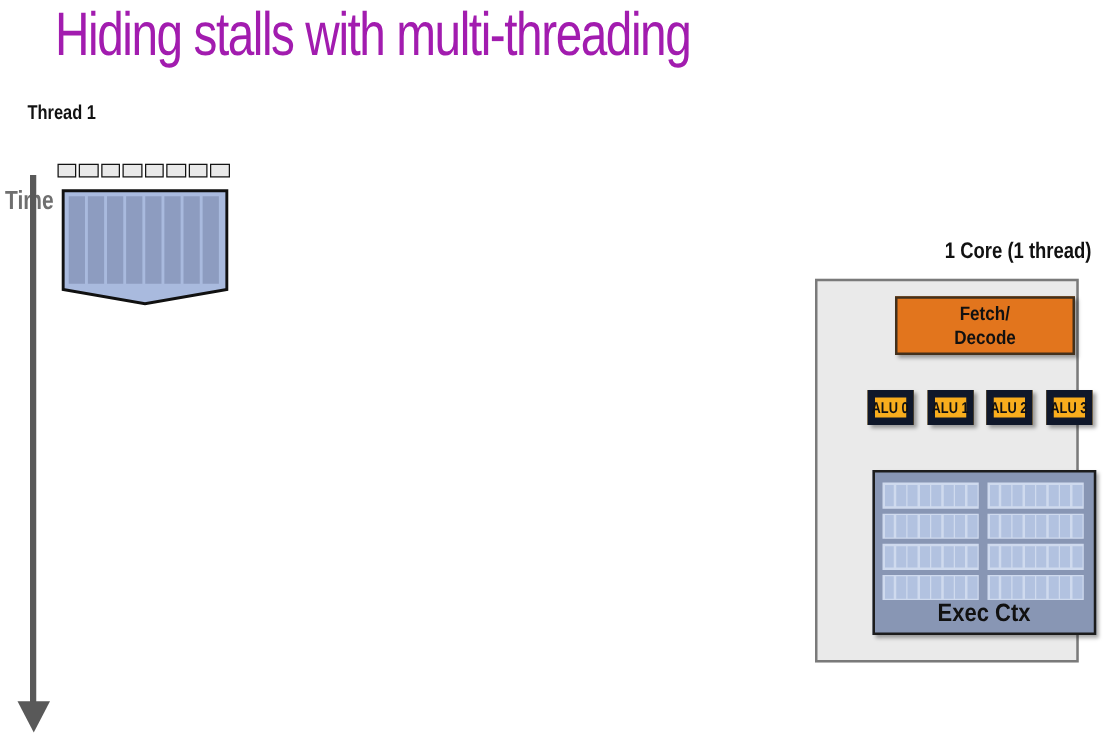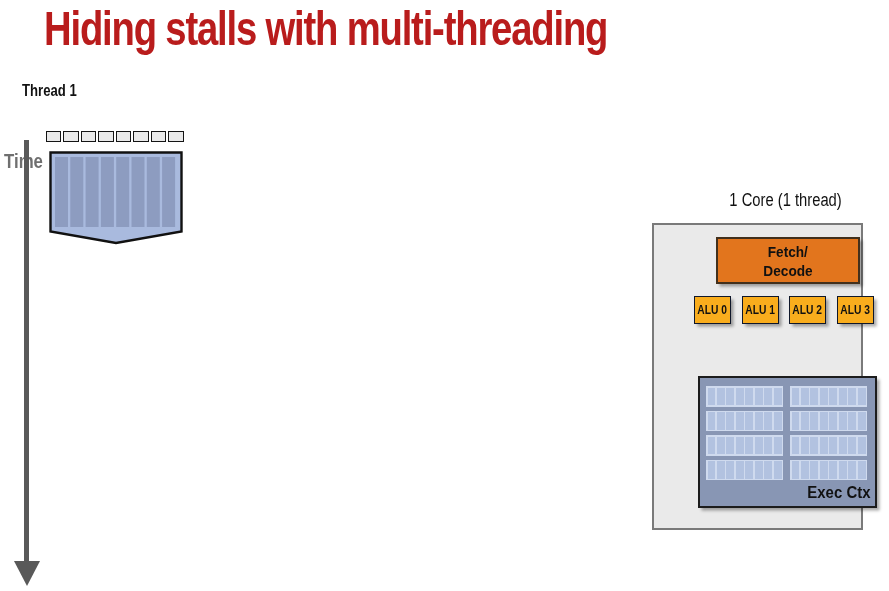--- a/index.html
+++ b/index.html
@@ -8,21 +8,21 @@
     overflow:hidden; font-family:"Liberation Sans", sans-serif; color:#111;
   }
   .cond { display:inline-block; white-space:nowrap; transform-origin:center center; }
   .cx78 { transform:scaleX(0.78); transform-origin:left top; }
   .cx80 { transform:scaleX(0.80); transform-origin:left top; }
   .cx82 { transform:scaleX(0.82); }
   .cx88 { transform:scaleX(0.88); }
 
   .slide-title {
     position:absolute; left:44px; top:4px; font-size:49px; line-height:1.0;
-    font-weight:bold; letter-spacing:-1.5px; white-space:nowrap; color:#b91c1c;
+    font-weight:normal; letter-spacing:-1.5px; white-space:nowrap; color:#a21caf;
   }
 
   .time-label {
     position:absolute; left:4px; top:107px; font-size:21px; font-weight:bold;
     color:var(--time-color,#6f6f6f); white-space:nowrap;margin-top:42px;
   }
   .time-arrow-line {
     position:absolute; left:23.5px; top:140px; width:5.5px; height:422px;
     background:#595959;
   }
@@ -37,64 +37,64 @@
     font-size:16px; line-height:19px; font-weight:bold;
   }
   .squares-row { position:absolute; left:46px; top:131px; display:flex; gap:2.3px; }
   .el-square {
     width:15.2px; height:10.5px; box-sizing:border-box;
     background:var(--sq-fill,#e9e9e9); border:1.6px solid #141414;
   }
   .banner-svg { position:absolute; left:49px; top:151px; }
 
   .core-title {
-    position:absolute; left:686px; top:190px; width:200px; text-align:center;
-    font-size:18px; font-weight:normal; white-space:nowrap;
+    position:absolute; left:686px; top:190px; width:200px; text-align:right;
+    font-size:18px; font-weight:bold; white-space:nowrap;
   }
   .core-panel {
     position:absolute; left:652px; top:223px; width:211px; height:307px;
     box-sizing:border-box; background:var(--panel-fill,#eaeaea);
     border:2px solid var(--panel-border,#7a7a7a);
   }
   .shadowed { box-shadow:2.5px 2.5px 3px rgba(0,0,0,0.35); }
 
   .fetch-box {
     position:absolute; left:62px; top:12px; width:144px; height:47px;
     box-sizing:border-box; background:var(--fetch-fill,#e2751d);
     border:2px solid #42301c; display:flex; flex-direction:column;
     align-items:center; justify-content:center;
     font-size:15.5px; line-height:19px; font-weight:bold;
   }
   .alu-row { position:absolute; left:40px; display:flex; gap:10.5px; }
   .alu-row-1 { top:71px; }
   .alu-row-2 { top:105px; }
   .alu-box {
     width:37px; height:28px; box-sizing:border-box;
-    background:var(--alu-fill,#f9ad1d); border:1px solid #0f172a;
+    background:var(--alu-fill,#f9ad1d); border:6px solid #0f172a;
     display:flex; align-items:center; justify-content:center;
-    font-size:12.5px; font-weight:bold; white-space:nowrap;
+    font-size:12.5px; font-weight:bold; white-space:nowrap;margin-top:16px;
   }
 
   .exec-box {
     position:absolute; left:44px; top:151px; width:179px; height:132px;
     box-sizing:border-box; background:var(--ctx-fill,#8896b4);
     border:2px solid #1c1c1c;
   }
   .ctx-grid {
     position:absolute; left:6px; top:8px; display:grid;
     grid-template-columns:77px 77px; column-gap:7px; row-gap:4px;
   }
   .ctx-strip {
     height:20.5px; box-sizing:border-box; background:var(--strip-div,#cfdaee);
     display:flex; gap:1.5px; padding:1.5px;
   }
   .ctx-cell { flex:1; background:var(--strip-fill,#b2c2e0); }
   .exec-label {
-    position:absolute; left:0; right:0; bottom:3px; text-align:right;
-    font-size:17px; font-weight:bold;
+    position:absolute; left:0; right:0; bottom:3px; text-align:center;
+    font-size:20px; font-weight:bold;
   }
 </style>
 </head>
 <body>
 
 <div id="stage">
 
   <div class="slide-title">
     <span class="cond cx78">Hiding stalls with multi-threading</span>
   </div>

